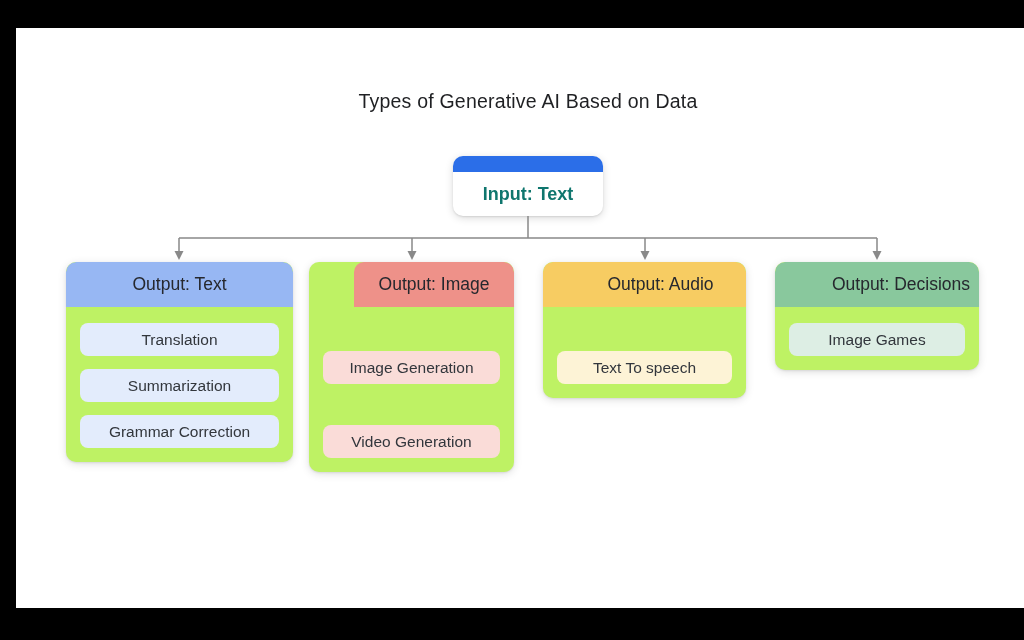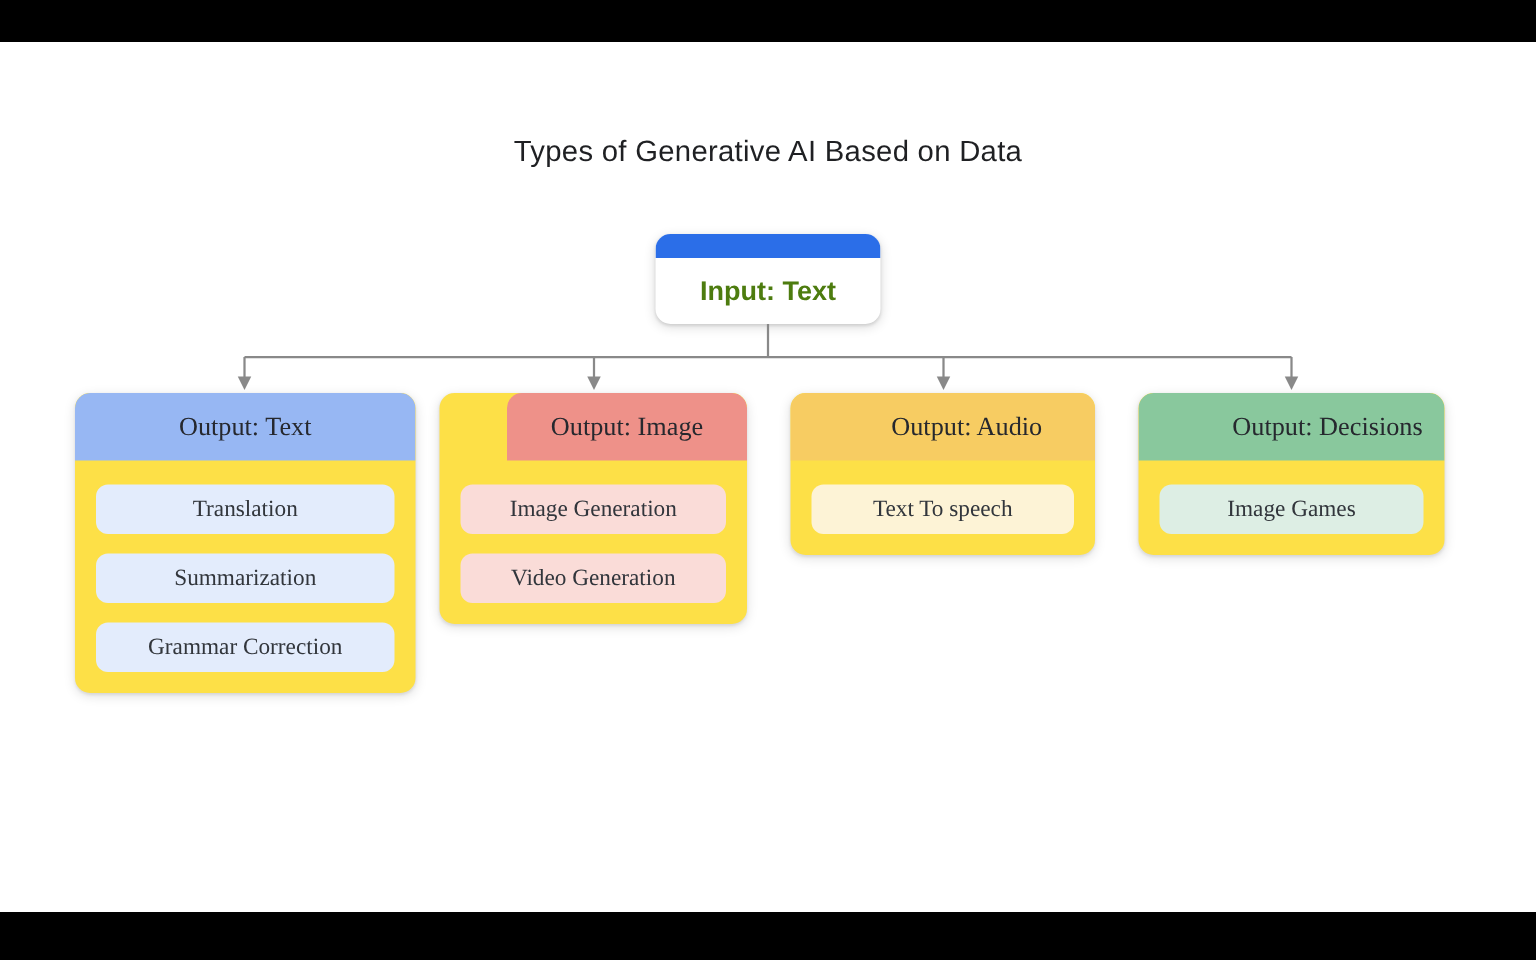--- a/index.html
+++ b/index.html
@@ -1,50 +1,49 @@
 <!DOCTYPE html>
 <html><head>
 <meta charset="utf-8">
 <style>
   * { margin: 0; padding: 0; box-sizing: border-box; }
   html, body { width: 1024px; height: 640px; background: #000; overflow: hidden; }
   body { font-family: "Liberation Sans", sans-serif; position: relative; }
 
-  .stage { position: absolute; left: 0; top: 0; width: 940px; height: 640px; background: #000; }
+  .stage { position: absolute; left: 16px; top: 0; width: 940px; height: 640px; background: #000; }
   .slide { position: absolute; left: 0; top: 28px; width: 1024px; height: 580px; background: #ffffff; }
 
   .title {
     position: absolute; left: 0; top: 62px; width: 1024px;
     text-align: center; font-size: 19.5px; font-weight: 500;
     color: #1f2023; letter-spacing: 0.2px;
   }
 
   
   .root-card {
     position: absolute; left: 437px; top: 128px; width: 150px; height: 60px;
     background: #ffffff; border-radius: 10px;
     box-shadow: 0 1px 2px rgba(0,0,0,0.10), 0 2px 8px rgba(0,0,0,0.14);
     overflow: hidden;
   }
   .root-bar { height: 16px; background: #2b6ee8; }
   .root-label {
     height: 44px; display: flex; align-items: center; justify-content: center;
-    font-size: 18px; font-weight: 700; color: #4d7c0f;
+    font-size: 18px; font-weight: 700; color: #0f766e;
   }
 
   
   .connectors { position: absolute; left: 0; top: 0; width: 1024px; height: 640px; pointer-events: none; }
 
   
   .card {
     position: absolute; top: 234px;
-    background: #fde047; border-radius: 10px;
+    background: #bef264; border-radius: 10px;
     box-shadow: 0 1px 2px rgba(0,0,0,0.08), 0 2px 8px rgba(0,0,0,0.13);
     overflow: hidden;
-    font-family: Liberation Serif, serif;
   }
   .card-header {
     height: 45px; display: flex; align-items: center; justify-content: center;
     font-size: 17.5px; font-weight: 500; color: #26282e;
     border-radius: 10px 10px 0 0;
   }
   .card-body { padding: 16px 14px 14px 14px; display: flex; flex-direction: column; gap: 13px; }
   .chip {
     height: 33px; border-radius: 8px;
     display: flex; align-items: center; justify-content: center;
@@ -52,23 +51,23 @@
   }
 
   .card-text     { left: 50px;  width: 227px; }
   .card-image    { left: 293px; width: 205px; }
   .card-audio    { left: 527px; width: 203px; }
   .card-decisions{ left: 759px; width: 204px; }
 
   .card-text .card-header      { background: #97b7f3; }
   .card-text .chip             { background: #e3ecfc; }
   .card-image .card-header     { background: #ee9189; margin-left: 45px; }
-  .card-image .chip            { background: #fadcd8; }
+  .card-image .chip            { background: #fadcd8; margin-top: 28px; }
   .card-audio .card-header     { background: #f7cc62; padding-left: 32px; }
-  .card-audio .chip            { background: #fdf3d6; }
+  .card-audio .chip            { background: #fdf3d6; margin-top: 28px; }
   .card-decisions .card-header { background: #89c89d; padding-left: 48px; }
   .card-decisions .chip        { background: #ddeee4; }
 </style>
 </head>
 <body>
 
 <div class="stage">
   <div class="slide">
 
     <div class="title">Types of Generative AI Based on Data</div>

